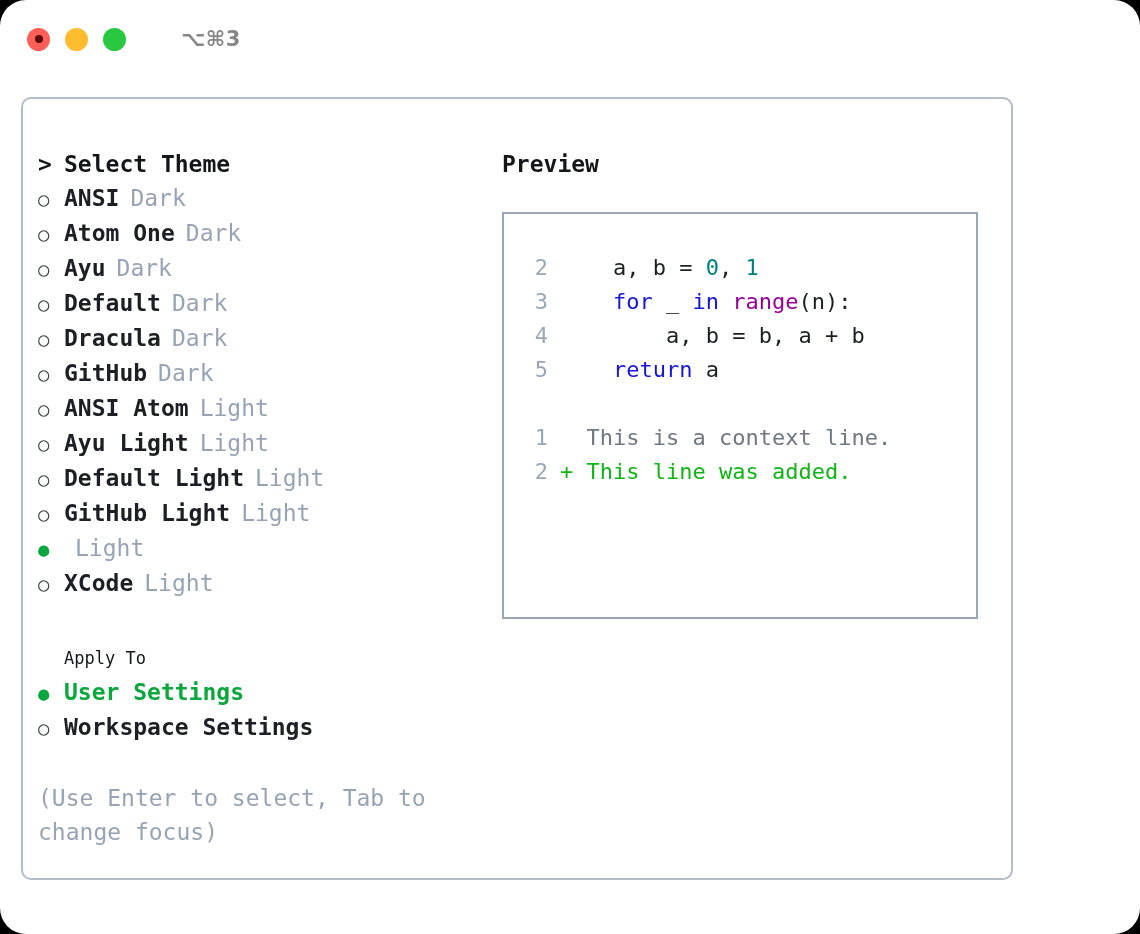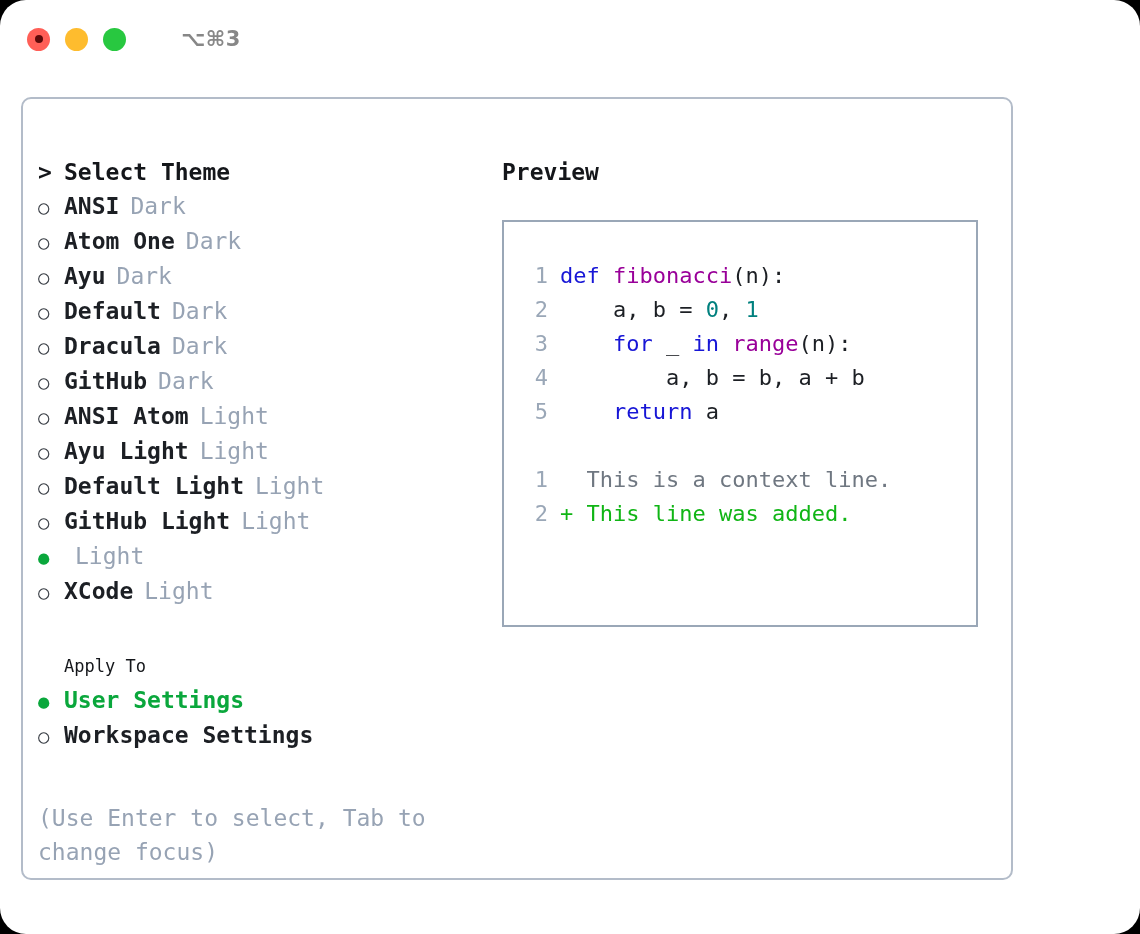--- a/index.html
+++ b/index.html
@@ -75,21 +75,21 @@
     width: 992px;
     height: 783px;
     border: 2px solid #b3bcc9;
     border-radius: 10px;
     box-sizing: border-box;
     background: #ffffff;
   }
 
   .panel-inner {
     position: absolute;
-    left: 0; top: 8px;
+    left: 0; top: 0;
     width: 100%; height: 100%;
   }
 
   
   .left-col {
     position: absolute;
     left: 15px;
     top: 48px;
     width: 450px;
   }
@@ -136,21 +136,21 @@
   .apply-header {
     font-size: 17px;
     color: #14161a;
     line-height: 34px;
     padding-left: 26px;
     white-space: pre;
   }
   .plain-name { color: #1c1f24; }
 
   .hint {
-    margin-top: 48px;
+    margin-top: 36px;
     font-size: 23px;
     line-height: 34px;
     color: #97a3b4;
     width: 410px;
   }
 
   
   .right-col {
     position: absolute;
     left: 479px;
@@ -237,21 +237,20 @@
             </div>
         </div>
 
         <div class="hint">(Use Enter to select, Tab to change focus)</div>
       </div>
 
       <div class="right-col">
         <div class="preview-title">Preview</div>
         <div class="preview-box">
           <div id="code-block">
-              <div class="code-line"><span class="gutter">1</span><span class="kw">def </span><span class="fn">fibonacci</span><span class="txt">(n):</span></div>
               <div class="code-line"><span class="gutter">2</span><span class="txt">    a, b = </span><span class="num">0</span><span class="txt">, </span><span class="num">1</span></div>
               <div class="code-line"><span class="gutter">3</span><span class="txt">    </span><span class="kw">for</span><span class="txt"> _ </span><span class="kw">in</span><span class="txt"> </span><span class="fn">range</span><span class="txt">(n):</span></div>
               <div class="code-line"><span class="gutter">4</span><span class="txt">        a, b = b, a + b</span></div>
               <div class="code-line"><span class="gutter">5</span><span class="txt">    </span><span class="kw">return</span><span class="txt"> a</span></div>
             </div>
           <div class="spacer-line"></div>
           <div id="diff-block">
               <div class="code-line"><span class="gutter">1</span><span class="diff-ctx"> </span><span class="diff-ctx"> </span><span class="diff-ctx">This is a context line.</span></div>
               <div class="code-line"><span class="gutter">2</span><span class="diff-add">+</span><span class="diff-add"> </span><span class="diff-add">This line was added.</span></div>
             </div>

